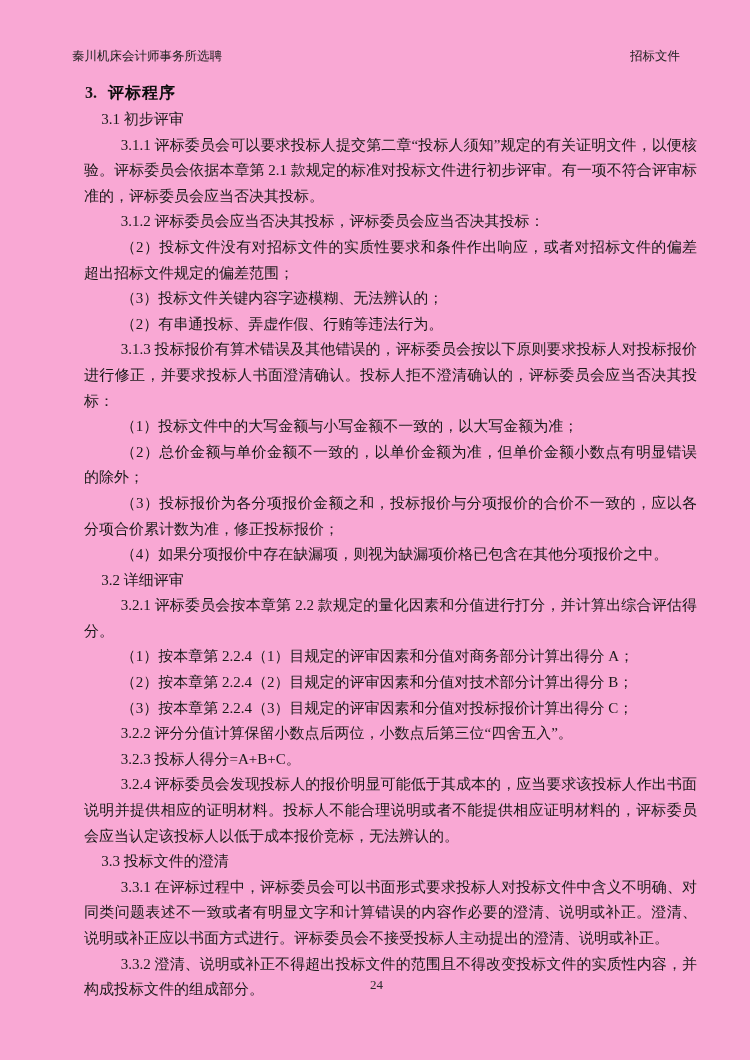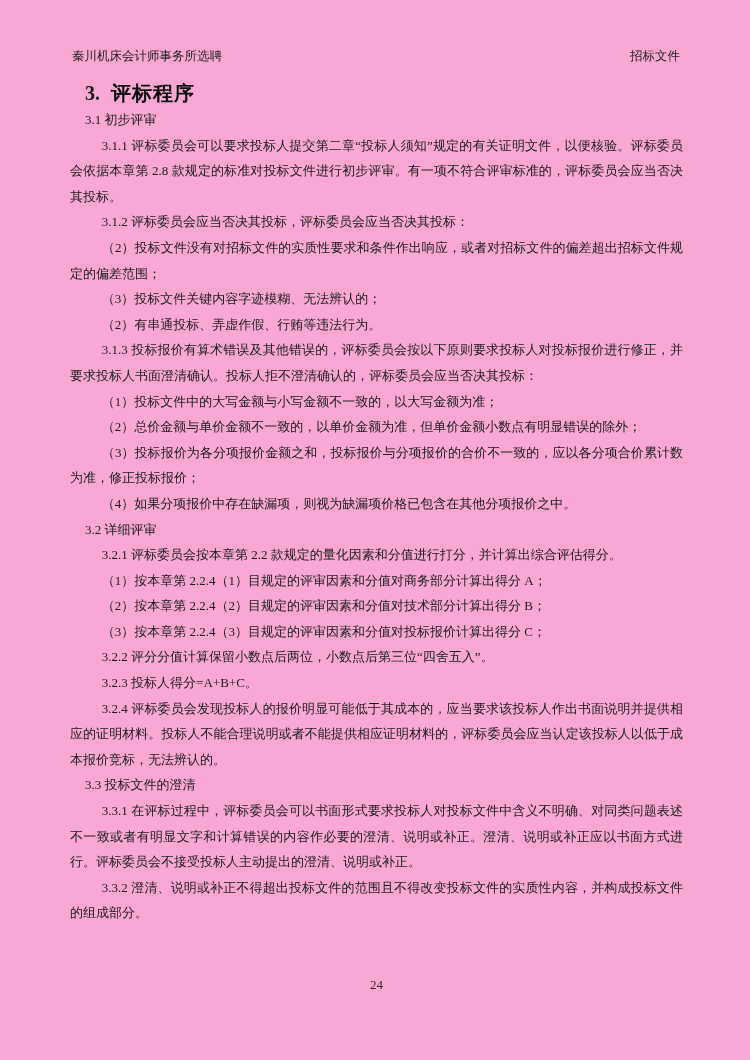--- a/index.html
+++ b/index.html
@@ -26,42 +26,42 @@
     align-items: baseline;
     font-size: 12.5px;
     line-height: 16px;
     color: #222222;
   }
   .page-title {
     position: absolute;
     top: 80px;
     left: 85px;
     right: 70px;
-    font-size: 20px;
+    font-size: 16px;
     line-height: 26px;
     white-space: nowrap;
   }
   .title-number {
     font-family: "Liberation Serif", "DejaVu Serif", serif;
     font-weight: 600;
     color: #151515;
   }
   .title-text {
     font-family: "Liberation Sans", "DejaVu Sans", sans-serif;
     font-weight: 700;
     margin-left: 11px;
     letter-spacing: 1px;
     color: #0d0d0d;
   }
   .document-body {
     position: absolute;
     top: 107px;
-    left: 70px;
+    left: 84px;
     width: 613px;
-    font-size: 13px;
+    font-size: 15px;
     line-height: 25.6px;
     text-align: justify;
     color: #1a1a1a;
   }
   .document-body p {
     margin: 0;
     padding: 0;
   }
   .sec-heading {
     text-indent: 1.15em;
@@ -90,21 +90,21 @@
     <span>秦川机床会计师事务所选聘</span>
     <span>招标文件</span>
   </div>
 
   <div class="page-title">
     <span class="title-number">3.</span><span class="title-text">评标程序</span>
   </div>
 
   <div class="document-body">
       <p class="sec-heading">3.1 初步评审</p>
-      <p class="body-para">3.1.1 评标委员会可以要求投标人提交第二章“投标人须知”规定的有关证明文件，以便核验。评标委员会依据本章第 2.8 款规定的标准对投标文件进行初步评审。有一项不符合评审标准的，评标委员会应当否决其投标。</p>
+      <p class="body-para">3.1.1 评标委员会可以要求投标人提交第二章“投标人须知”规定的有关证明文件，以便核验。评标委员会依据本章第 2.1 款规定的标准对投标文件进行初步评审。有一项不符合评审标准的，评标委员会应当否决其投标。</p>
       <p class="body-para">3.1.2 评标委员会应当否决其投标，评标委员会应当否决其投标：</p>
       <p class="body-para">（2）投标文件没有对招标文件的实质性要求和条件作出响应，或者对招标文件的偏差超出招标文件规定的偏差范围；</p>
       <p class="body-para">（3）投标文件关键内容字迹模糊、无法辨认的；</p>
       <p class="body-para">（2）有串通投标、弄虚作假、行贿等违法行为。</p>
       <p class="body-para">3.1.3 投标报价有算术错误及其他错误的，评标委员会按以下原则要求投标人对投标报价进行修正，并要求投标人书面澄清确认。投标人拒不澄清确认的，评标委员会应当否决其投标：</p>
       <p class="body-para">（1）投标文件中的大写金额与小写金额不一致的，以大写金额为准；</p>
       <p class="body-para">（2）总价金额与单价金额不一致的，以单价金额为准，但单价金额小数点有明显错误的除外；</p>
       <p class="body-para">（3）投标报价为各分项报价金额之和，投标报价与分项报价的合价不一致的，应以各分项合价累计数为准，修正投标报价；</p>
       <p class="body-para">（4）如果分项报价中存在缺漏项，则视为缺漏项价格已包含在其他分项报价之中。</p>
       <p class="sec-heading">3.2 详细评审</p>

